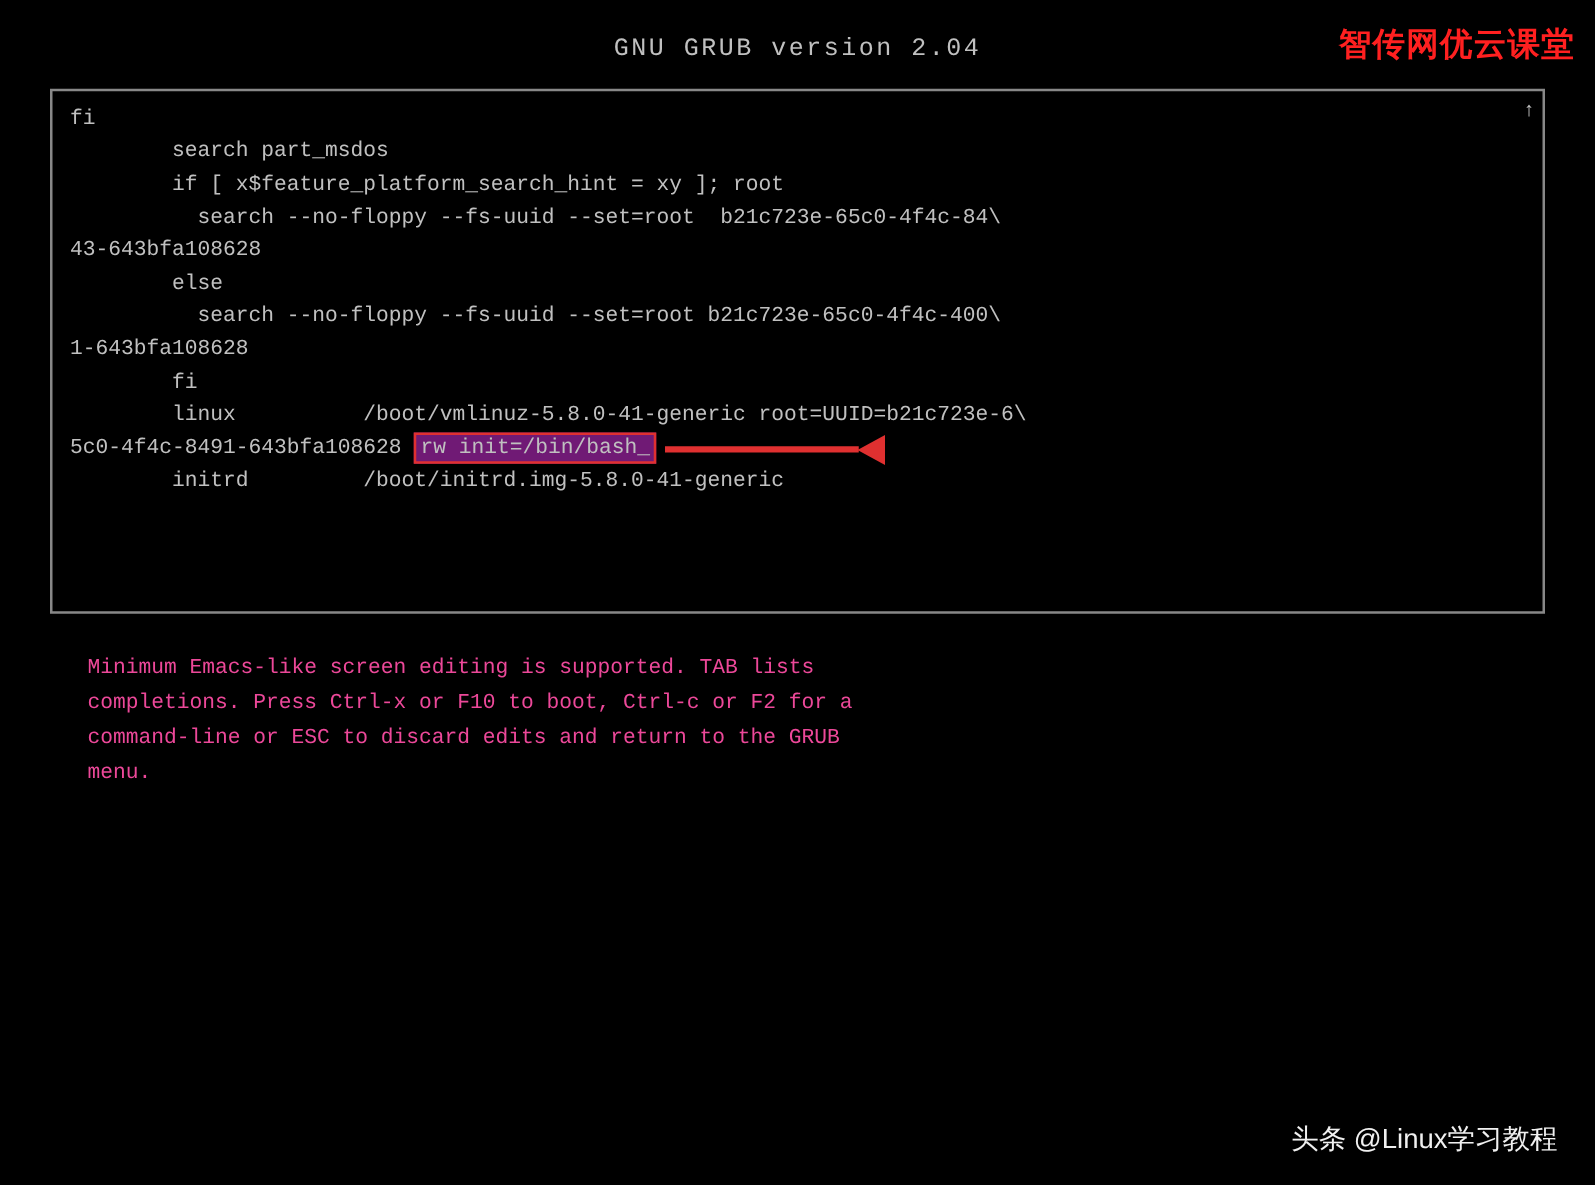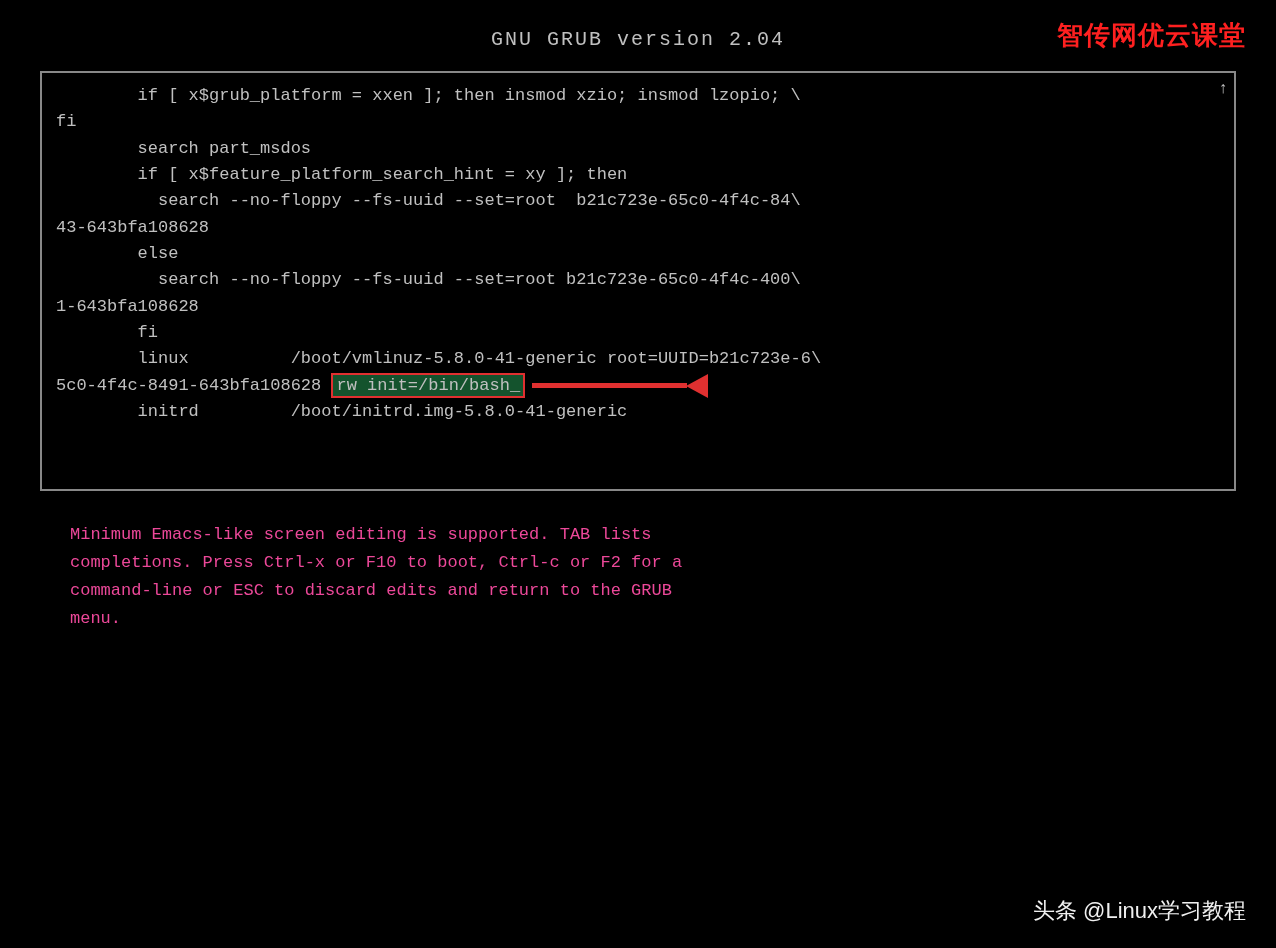--- a/index.html
+++ b/index.html
@@ -19,21 +19,21 @@
       font-size: 20px;
       letter-spacing: 2px;
       padding-top: 28px;
       padding-bottom: 20px;
       border-radius: 23px;
     }
 
     .watermark {
       position: absolute;
       top: 18px;
-      right: 30px;
+      right: 16px;
       color: #ff2020;
       font-size: 26px;
       font-family: 'SimHei', 'Microsoft YaHei', sans-serif;
       font-weight: bold;
       letter-spacing: 1px;
     }
 
     .terminal-box {
       margin: 0 40px;
       border: 2px solid #888888;
@@ -75,41 +75,40 @@
       color: #f0f0f0;
       font-size: 22px;
       font-family: 'SimHei', 'Microsoft YaHei', sans-serif;
       font-weight: normal;
     }
 
     .inline-highlight {
       border: 2px solid #e03030;
       padding: 1px 3px;
       display: inline;
-      background: #14532d;
+      background: #701a75;
     }
   </style>
 </head>
 <body>
 
 <div class="watermark">智传网优云课堂</div>
 
 <div class="header-title">GNU GRUB  version 2.04</div>
 
 <div class="terminal-box">
   <div class="scrollbar-indicator">↑</div>
 
-  <div class="code-line">        if [ x$grub_platform = xxen ]; then insmod xzio; insmod lzopio; \</div>
 
   <div class="code-line">fi</div>
 
   <div class="code-line">        search part_msdos</div>
 
 
-  <div class="code-line">        if [ x$feature_platform_search_hint = xy ]; then</div>
+  <div class="code-line">        if [ x$feature_platform_search_hint = xy ]; root</div>
 
   <div class="code-line">          search --no-floppy --fs-uuid --set=root  b21c723e-65c0-4f4c-84\</div>
 
   <div class="code-line">43-643bfa108628</div>
 
   <div class="code-line">        else</div>
 
   <div class="code-line">          search --no-floppy --fs-uuid --set=root b21c723e-65c0-4f4c-400\</div>
 
   <div class="code-line">1-643bfa108628</div>

